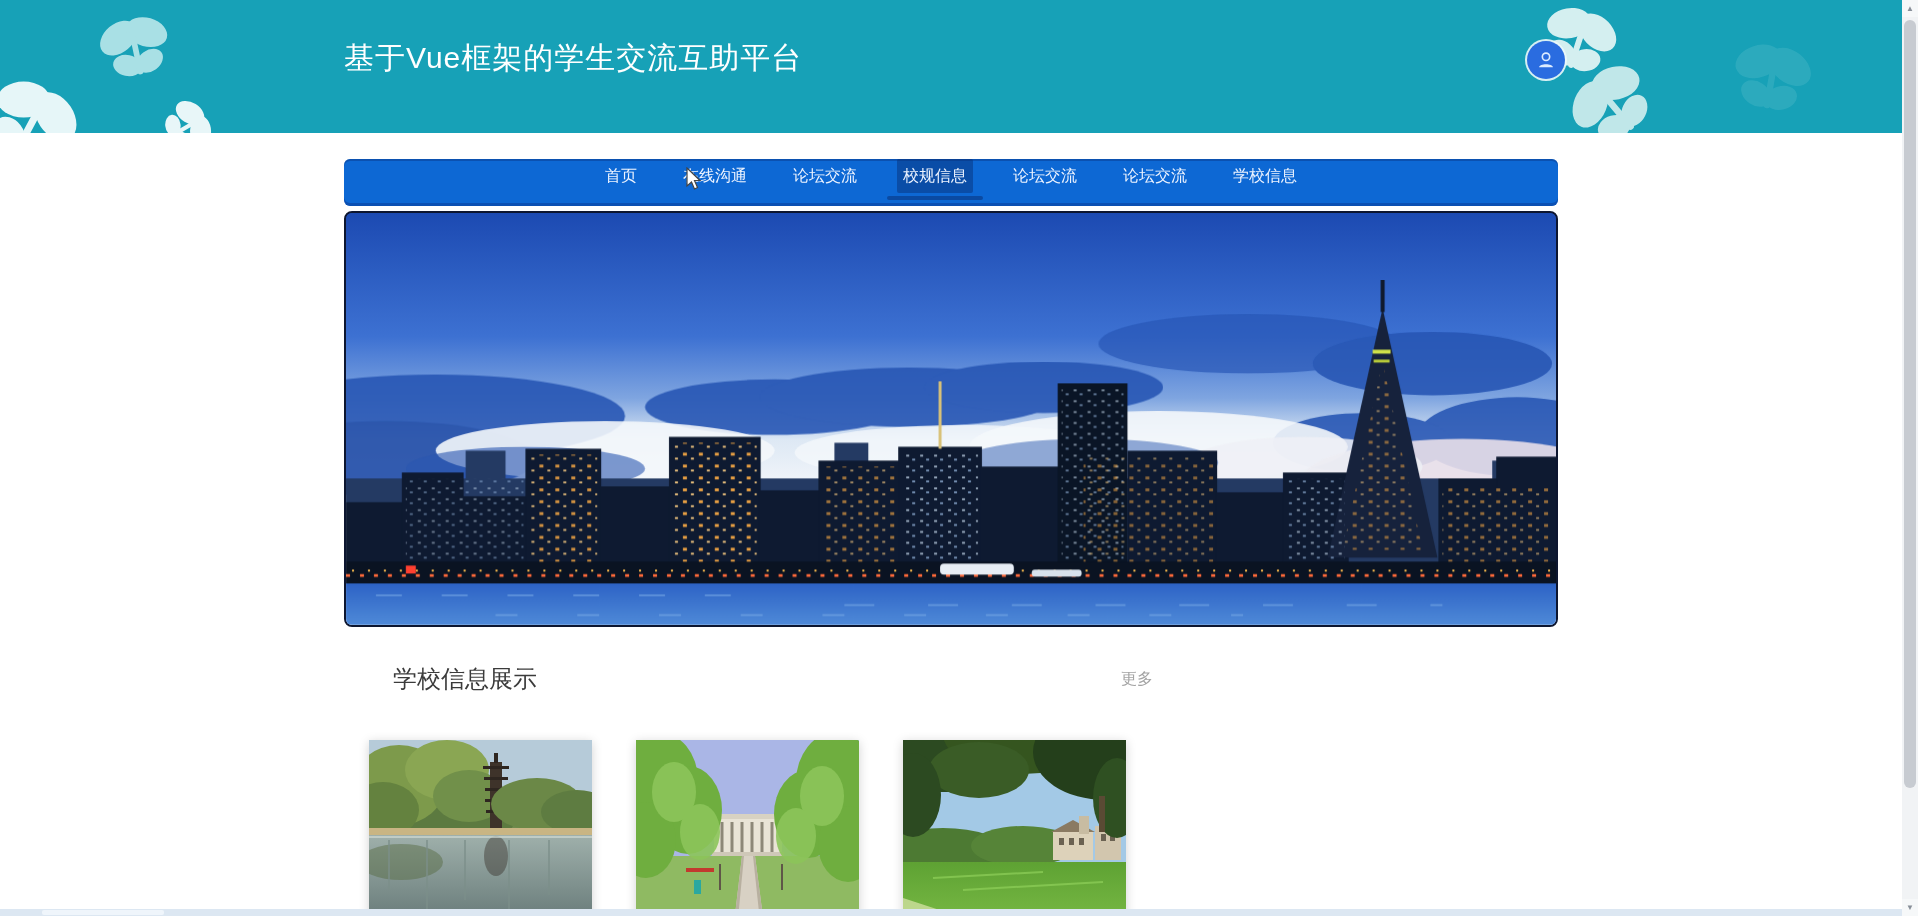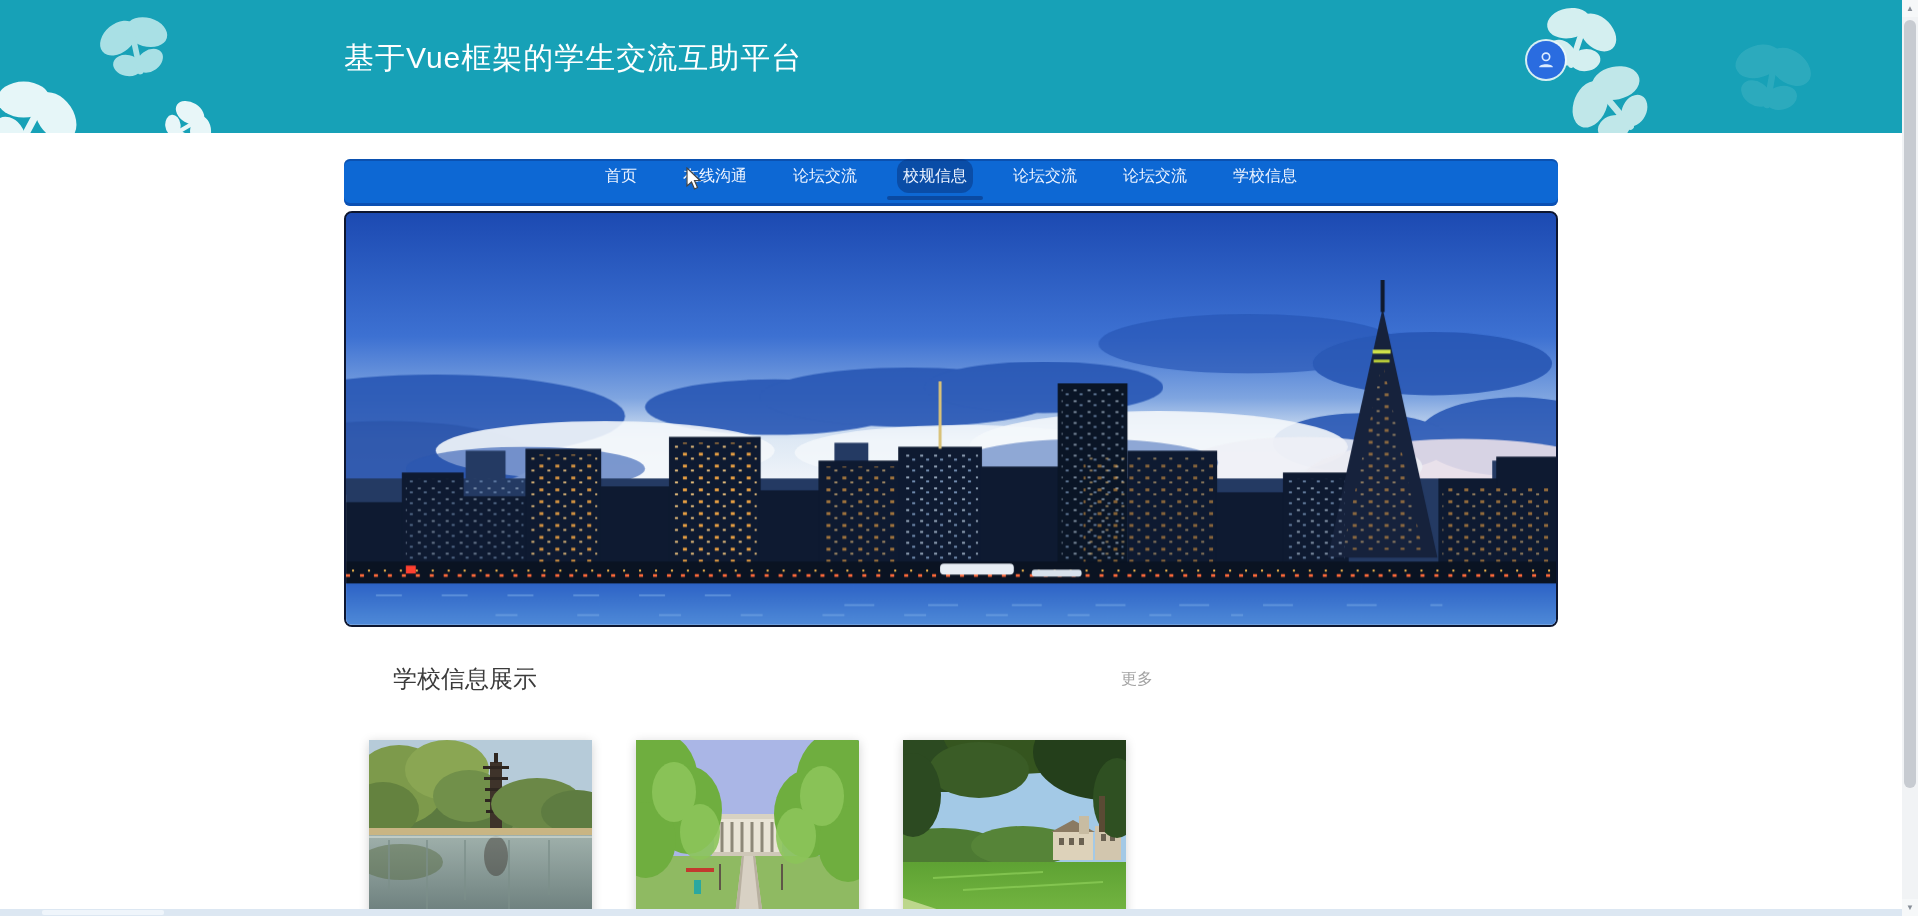--- a/index.html
+++ b/index.html
@@ -29,21 +29,21 @@
   .navbar{
     position:absolute;left:344px;top:159px;width:1214px;height:47px;
     background:#0d68d4;border-radius:6px;z-index:2;
     display:flex;align-items:flex-start;justify-content:center;gap:34px;
     box-shadow:inset 0 2px 0 rgba(8,40,110,.35), inset 0 -3px 0 rgba(8,50,140,.45);
   }
   .nav-item{
     position:relative;color:#eef4ff;font-size:16px;line-height:24px;
     padding:5px 6px;cursor:pointer;text-decoration:none;white-space:nowrap;
   }
-  .nav-item.active{background:rgba(6,44,112,.45);border-radius:12px;}
+  .nav-item.active{background:rgba(6,44,112,.45);border-radius:2px;}
   .nav-item.active::after{
     content:"";position:absolute;left:-10px;right:-10px;bottom:-7px;height:4px;
     background:#0a4aa2;border-radius:2px;
   }
 
   
   .hero{
     position:absolute;left:344px;top:211px;width:1214px;height:416px;
     border:2px solid #0d1630;border-radius:8px;overflow:hidden;z-index:2;
     box-sizing:border-box;background:#1c4ab2;

